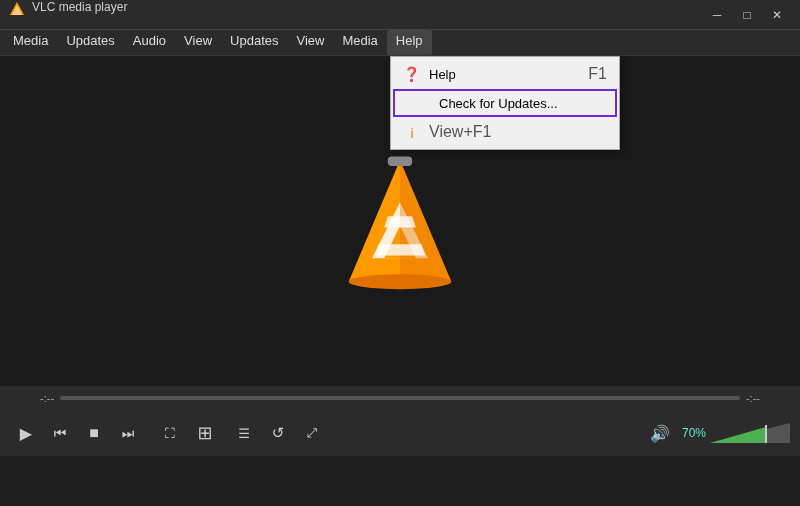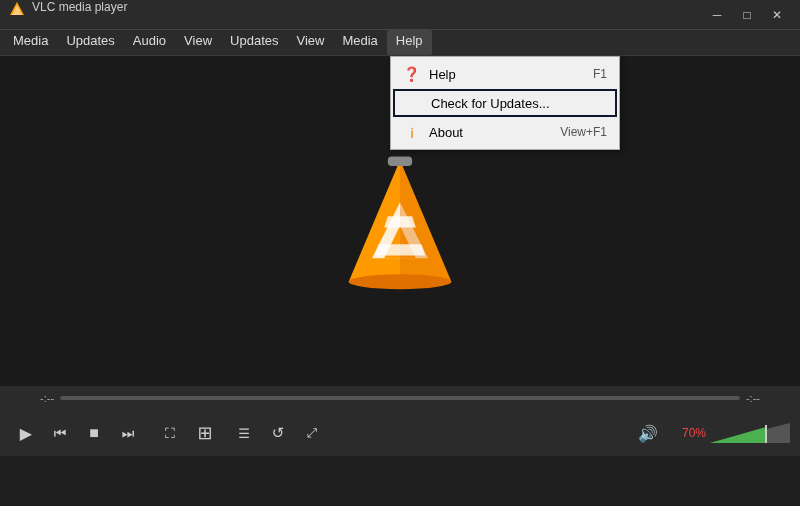--- a/index.html
+++ b/index.html
@@ -100,27 +100,27 @@
       align-items: center;
       justify-content: center;
       font-size: 14px;
     }
     .dropdown-item .item-label {
       flex: 1;
       color: #000;
     }
     .dropdown-item .item-shortcut {
       color: #555;
-      font-size: 12px;
+      font-size: 16px;
     }
     .dropdown-item.highlighted {
-      border: 2px solid #0f172a;
+      border: 2px solid #6d28d9;
       background: #f0f0f0;
       margin: 1px 2px;
-      padding: 3px 10px;
+      padding: 3px 18px;
     }
     .dropdown-item.highlighted .item-label {
       font-weight: 500;
     }
 
     
     #video-area {
       width: 100%;
       height: 330px;
       background: #1a1a1a;
@@ -188,23 +188,23 @@
       background: transparent;
       border: none;
     }
     .ctrl-spacer { flex: 1; }
     .volume-icon {
       color: #ccc;
       font-size: 16px;
       cursor: pointer;
     }
     .volume-label {
-      color: #ef4444;
+      color: #5eead4;
       font-size: 12px;
-      margin-left: 20px;
+      margin-left: 8px;
     }
 
     .ctrl-group {
       display: flex;
       align-items: center;
       gap: 2px;
     }
   </style>
 </head>
 <body>
@@ -243,21 +243,20 @@
   </div>
 
   <div class="dropdown-item highlighted">
     <div class="item-icon"></div>
     <span class="item-label">Check for Updates...</span>
     <span class="item-shortcut"></span>
   </div>
 
   <div class="dropdown-item">
     <div class="item-icon" style="color:#e67e00;">ℹ</div>
-    <span class="item-label">About</span>
     <span class="item-shortcut">View+F1</span>
   </div>
 </div>
 
 <div id="video-area">
 
   <svg class="vlc-cone" viewBox="0 0 130 150" xmlns="http://www.w3.org/2000/svg">
 
     <polygon points="65,10 120,140 10,140" fill="#f90"></polygon>
 

